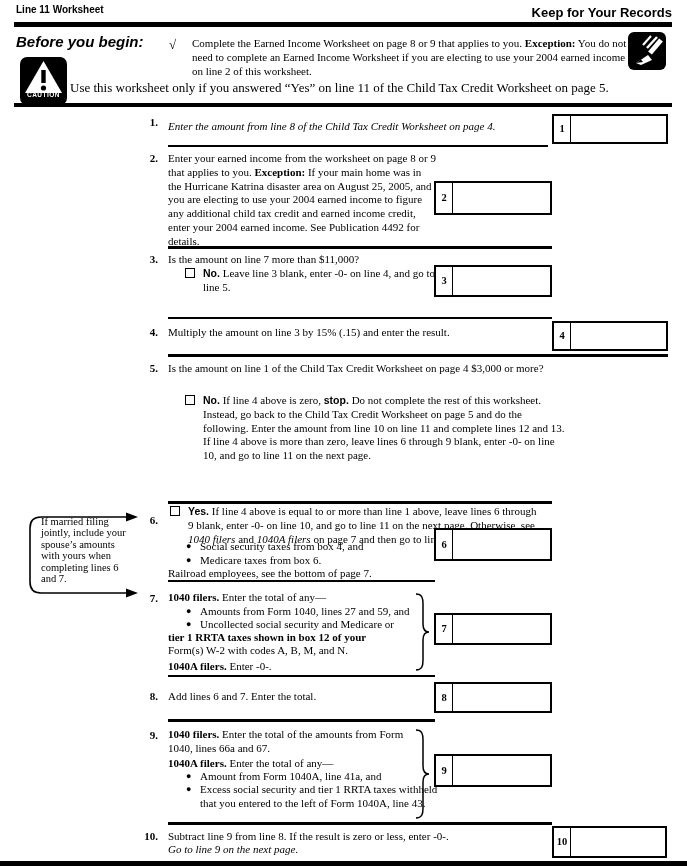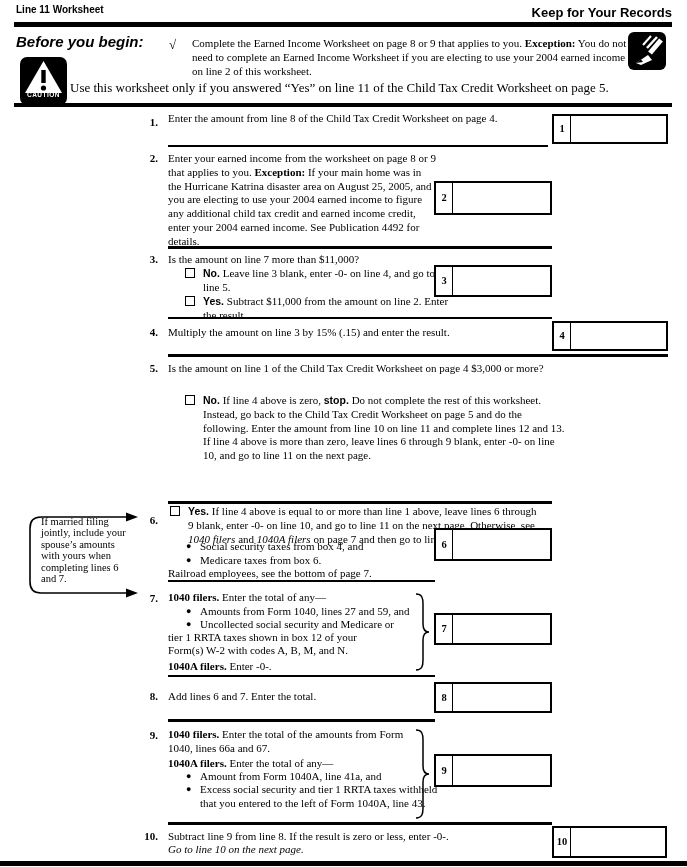--- a/index.html
+++ b/index.html
@@ -61,21 +61,21 @@
       <rect x="21.3" y="12" width="4.4" height="13" fill="#000"></rect>
       <circle cx="23.5" cy="30" r="2.6" fill="#000"></circle>
     </svg>
     <div class="caution-label">CAUTION</div>
   </div>
   <div class="abs" style="left:70px;top:81px;width:600px;white-space:nowrap;font-size:13px;">Use this worksheet only if you answered “Yes” on line 11 of the Child Tax Credit Worksheet on page 5.</div>
 
   <div class="rule" style="left:14px;top:103px;width:658px;height:4px;"></div>
 
   <div class="abs num" style="left:136px;top:116px;">1.</div>
-  <div class="abs" style="left:168px;top:112px;width:380px;">Enter the amount from line 8 of the Child Tax Credit Worksheet on page 4.</div>
+  <div class="abs" style="left:168px;top:120px;width:380px;font-style:italic;">Enter the amount from line 8 of the Child Tax Credit Worksheet on page 4.</div>
   <div class="box" style="left:552px;top:114px;width:116px;height:30px;">
     <span class="tag">1</span>
       <span class="field"></span>
   </div>
   <div class="rule" style="left:168px;top:145px;width:380px;height:1.5px;"></div>
 
   <div class="abs num" style="left:136px;top:152px;">2.</div>
   <div class="abs" style="left:168px;top:152px;width:268px;">
     <span>Enter your earned income from the worksheet on page 8 or 9 that applies to you. </span><span class="bs">Exception:</span><span> If your main home was in the Hurricane Katrina disaster area on August 25, 2005, and you are electing to use your 2004 earned income to figure any additional child tax credit and earned income credit, enter your 2004 earned income. See Publication 4492 for details.</span>
   </div>
@@ -84,24 +84,20 @@
       <span class="field"></span>
   </div>
   <div class="rule" style="left:168px;top:246px;width:384px;height:2.5px;"></div>
 
   <div class="abs num" style="left:136px;top:253px;">3.</div>
   <div class="abs" style="left:168px;top:253px;width:300px;">Is the amount on line 7 more than $11,000?</div>
   <div class="cbrow" style="left:185px;top:267px;width:256px;">
     <span class="cb"></span>
     <span class="bl">No.</span><span> Leave line 3 blank, enter -0- on line 4, and go to line 5.</span>
   </div>
-  <div class="cbrow" style="left:185px;top:295px;width:264px;">
-    <span class="cb"></span>
-    <span class="bl">Yes.</span><span> Subtract $11,000 from the amount on line 2. Enter the result.</span>
-  </div>
   <div class="box" style="left:434px;top:265px;width:118px;height:32px;">
     <span class="tag">3</span>
       <span class="field"></span>
   </div>
   <div class="rule" style="left:168px;top:317px;width:384px;height:2px;"></div>
 
   <div class="abs num" style="left:136px;top:326px;">4.</div>
   <div class="abs" style="left:168px;top:326px;width:390px;">Multiply the amount on line 3 by 15% (.15) and enter the result.</div>
   <div class="box" style="left:552px;top:321px;width:116px;height:30px;">
     <span class="tag">4</span>
@@ -147,21 +143,21 @@
   <div class="abs num" style="left:136px;top:592px;">7.</div>
   <div class="abs" style="left:168px;top:591px;width:260px;">
     <span class="bs">1040 filers.</span><span> Enter the total of any—</span>
   </div>
   <div class="bullet-line" style="left:185px;top:605px;width:250px;">
     <span class="bu">●</span><span>Amounts from Form 1040, lines 27 and 59, and</span>
   </div>
   <div class="bullet-line" style="left:185px;top:618px;width:250px;">
     <span class="bu">●</span><span>Uncollected social security and Medicare or</span>
   </div>
-  <div class="abs" style="left:168px;top:631px;width:250px;">tier 1 RRTA taxes shown in box 12 of your</div>
+  <div class="abs" style="left:168px;top:631px;width:250px;font-weight:bold;">tier 1 RRTA taxes shown in box 12 of your</div>
   <div class="abs" style="left:168px;top:644px;width:250px;">Form(s) W-2 with codes A, B, M, and N.</div>
   <div class="abs" style="left:168px;top:660px;width:250px;">
     <span class="bs">1040A filers.</span><span> Enter -0-.</span>
   </div>
   <div class="abs" style="left:414px;top:593px;">
     <svg width="18" height="78" viewBox="0 0 18 78">
       <path d="M2,1 C8,1 9,5 9,11 L9,31 C9,36 11,39 15,39 C11,39 9,42 9,47 L9,67 C9,73 8,77 2,77" fill="none" stroke="#000" stroke-width="1.5"></path>
     </svg>
   </div>
   <div class="box" style="left:434px;top:613px;width:118px;height:32px;">
@@ -197,20 +193,20 @@
     </svg>
   </div>
   <div class="box" style="left:434px;top:754px;width:118px;height:33px;">
     <span class="tag">9</span>
       <span class="field"></span>
   </div>
   <div class="rule" style="left:168px;top:822px;width:384px;height:3px;"></div>
 
   <div class="abs num" style="left:130px;top:830px;width:28px;">10.</div>
   <div class="abs" style="left:168px;top:830px;width:400px;white-space:nowrap;">Subtract line 9 from line 8. If the result is zero or less, enter -0-.</div>
-  <div class="abs it" style="left:168px;top:843px;width:300px;">Go to line 10 on the next page.</div>
+  <div class="abs it" style="left:168px;top:843px;width:300px;">Go to line 9 on the next page.</div>
   <div class="box" style="left:552px;top:826px;width:115px;height:32px;">
     <span class="tag">10</span>
       <span class="field"></span>
   </div>
   <div class="rule" style="left:0px;top:861px;width:687px;height:5px;"></div>
 
 </div>
 
 </body></html>

